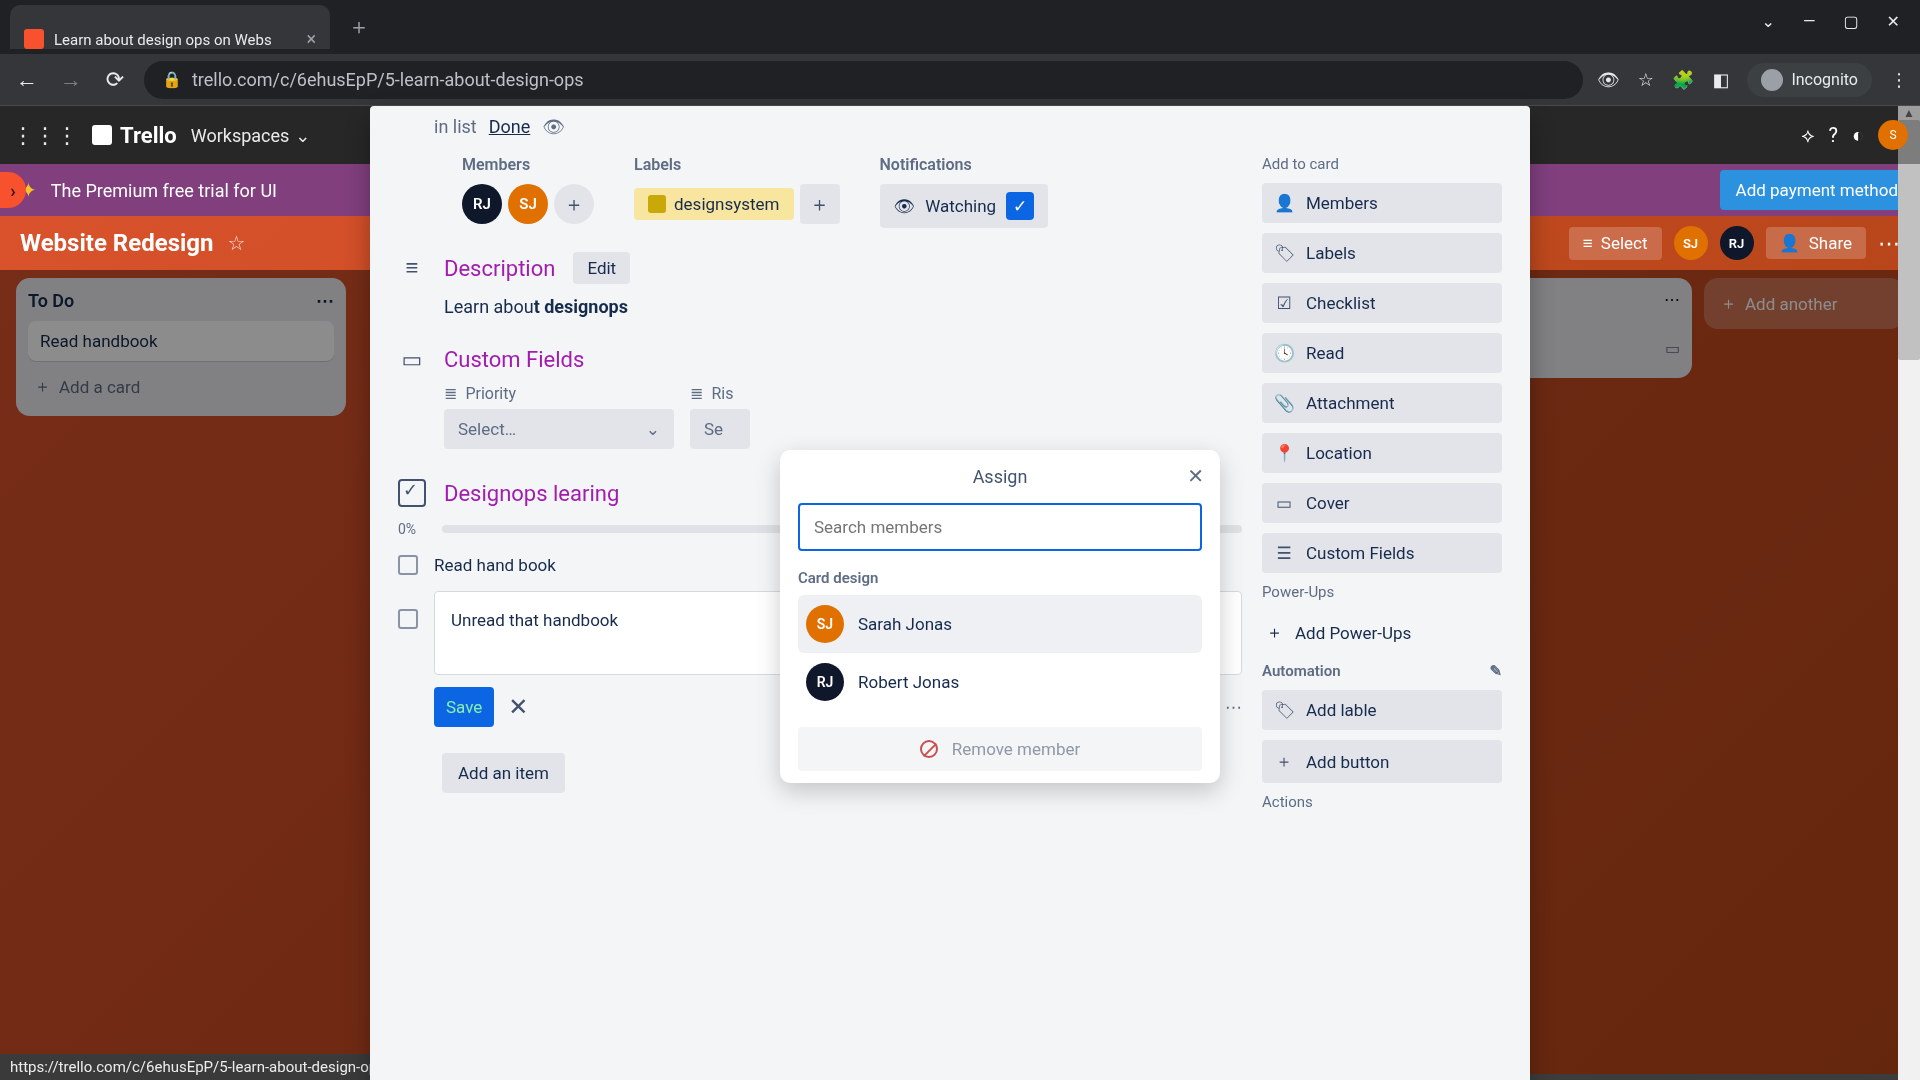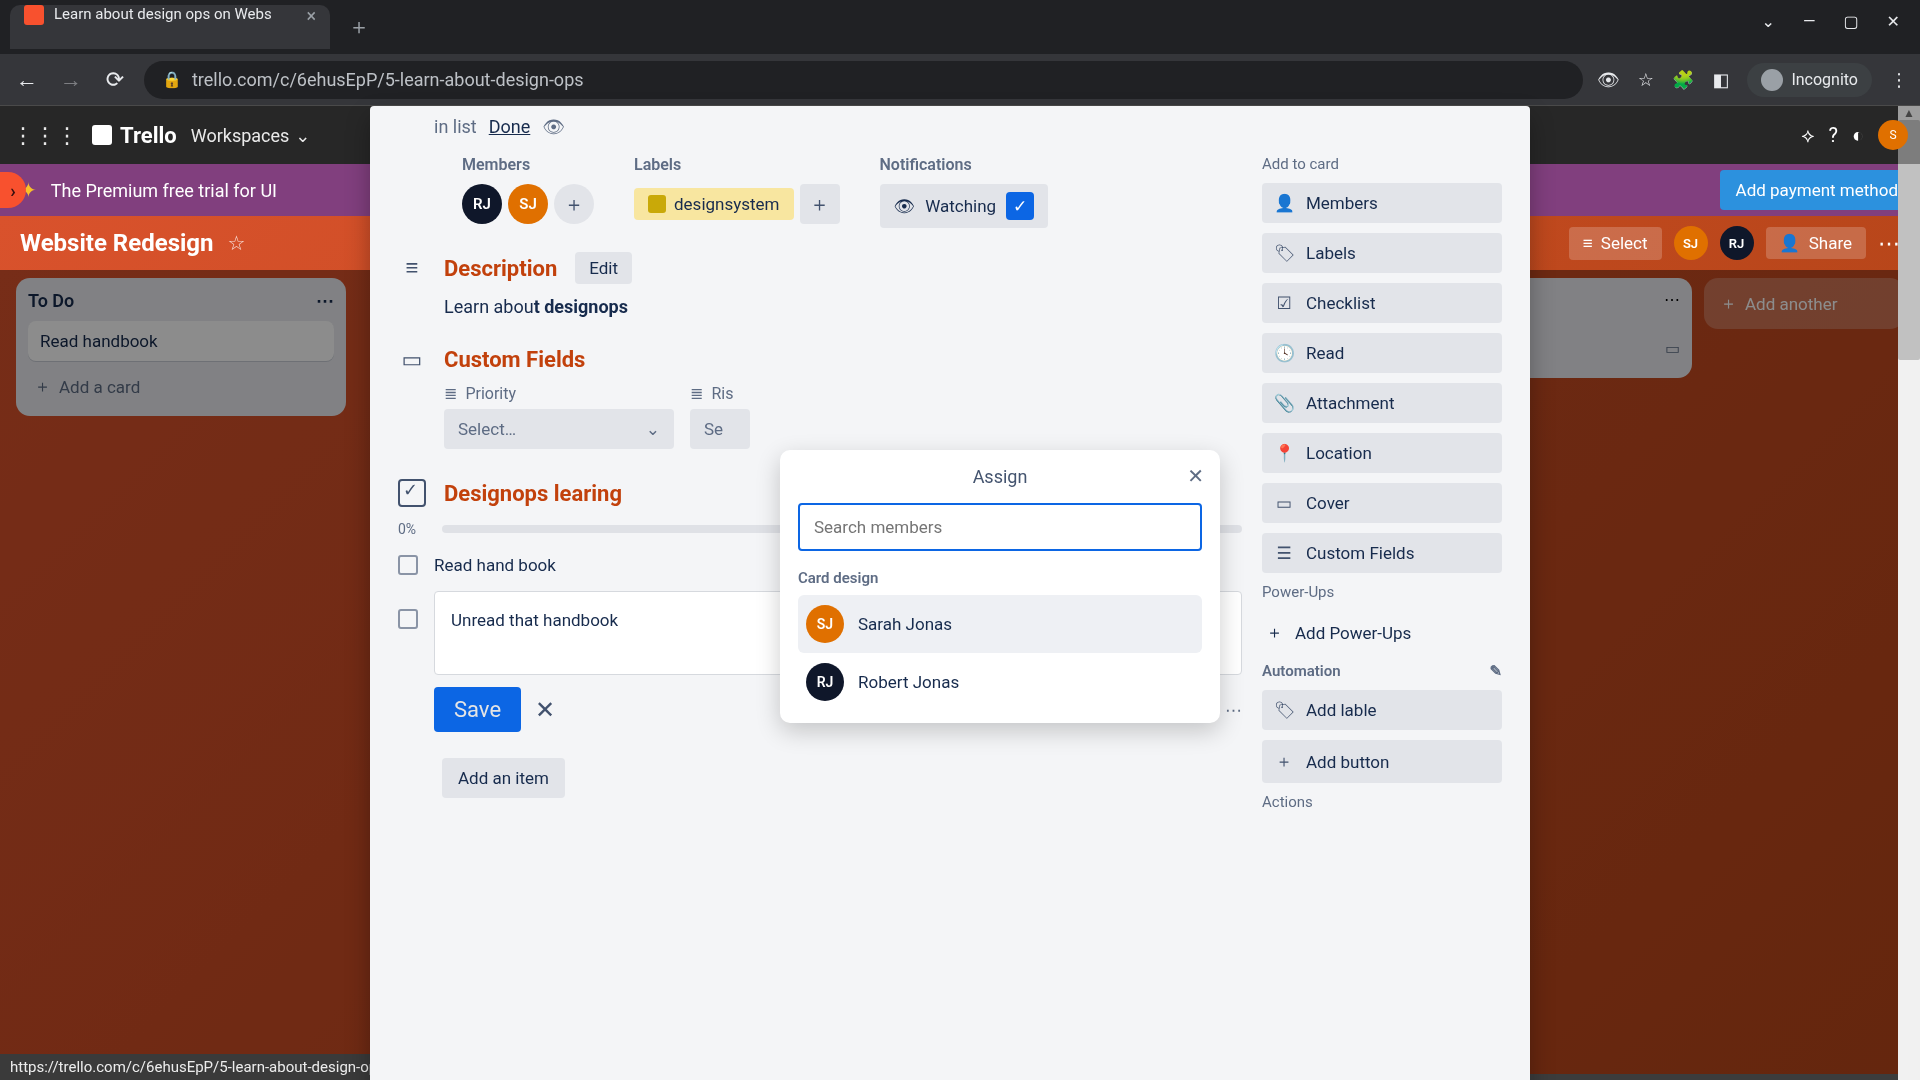--- a/index.html
+++ b/index.html
@@ -1,21 +1,21 @@
 <!DOCTYPE html>
 <html><head>
 <meta charset="utf-8">
 <style>
 * { margin:0; padding:0; box-sizing:border-box; font-family:-apple-system,BlinkMacSystemFont,'Segoe UI',Roboto,sans-serif; }
 body { background:#3c3c3c; width:1920px; height:1080px; overflow:hidden; position:relative; }
 
 
 .browser-top { background:#202124; height:54px; display:flex; align-items:flex-end; }
 .tab-strip { display:flex; align-items:center; height:54px; padding-left:10px; }
-.tab { background:#35363a; height:44px; border-radius:10px 10px 0 0; display:flex; align-items:flex-start; padding:0 14px; width:320px; gap:10px; }
+.tab { background:#35363a; height:44px; border-radius:10px 10px 0 0; display:flex; align-items:flex-end; padding:0 14px; width:320px; gap:10px; }
 .tab .favicon { width:20px; height:20px; background:#f8512e; border-radius:3px; }
 .tab-title { color:#e8eaed; font-size:15px; white-space:nowrap; overflow:hidden; text-overflow:ellipsis; flex:1; }
 .tab-close { color:#9aa0a6; font-size:18px; cursor:pointer; }
 .new-tab { color:#9aa0a6; font-size:22px; margin-left:18px; }
 .win-controls { position:absolute; right:0; top:0; display:flex; gap:28px; padding:12px 20px; color:#e8eaed; font-size:16px; }
 
 .addr-bar { background:#35363a; height:52px; display:flex; align-items:center; padding:0 12px; gap:14px; border-bottom:1px solid #4a4a4a;}
 .nav-btn { color:#e8eaed; font-size:22px; width:30px; text-align:center; cursor:pointer; }
 .nav-btn.disabled { opacity:.4; }
 .url-box { flex:1; background:#202124; border-radius:30px; height:38px; display:flex; align-items:center; padding:0 18px; color:#bdc1c6; gap:10px; font-size:18px; }
@@ -75,42 +75,42 @@
 .member-row { display:flex; gap:6px; align-items:center;}
 .add-chip { width:40px; height:40px; border-radius:50%; background:#e2e4e9; display:flex; align-items:center; justify-content:center; color:#42526e; font-size:20px; cursor:pointer;}
 .label-chip { background:#f8e6a0; padding:6px 14px; border-radius:4px; display:flex; align-items:center; gap:8px; font-size:17px; color:#172b4d;}
 .label-sq { width:18px; height:18px; background:#c9a908; border-radius:3px;}
 .label-add { width:40px; height:40px; background:#e2e4e9; border-radius:4px; display:flex; align-items:center; justify-content:center; color:#42526e; font-size:20px;}
 .watch-btn { background:#e2e4e9; padding:8px 14px; border-radius:4px; display:flex; align-items:center; gap:10px; color:#172b4d; font-size:17px;}
 .watch-check { background:#0c66e4; color:#fff; width:28px; height:28px; border-radius:4px; display:flex; align-items:center; justify-content:center;}
 
 .sect-head { display:flex; align-items:center; gap:18px; margin-bottom:12px;}
 .sect-ic { width:28px; text-align:center; color:#42526e; font-size:22px;}
-.sect-title { font-size:22px; font-weight:700; color:#c2410c;}
+.sect-title { font-size:22px; font-weight:400; color:#a21caf;}
 .edit-btn { background:#e2e4e9; padding:6px 14px; border-radius:4px; font-size:17px; color:#172b4d;}
 .desc-text { padding-left:46px; font-size:18px; color:#172b4d; margin-bottom:30px; }
 .desc-text b { font-weight:700;text-align:right; }
 
 .cf-row { display:flex; gap:16px; padding-left:46px; margin-bottom:30px; }
 .cf-col .cf-lbl { color:#5e6c84; font-size:16px; display:flex; gap:8px; margin-bottom:6px;}
 .select-box { width:230px; background:#e2e4e9; padding:10px 14px; border-radius:4px; color:#5e6c84; font-size:17px; display:flex; justify-content:space-between;}
 
 .checklist-title { display:flex; align-items:center; gap:18px; margin-bottom:14px; }
 .chk-ic { width:28px; height:28px; border:2.5px solid #42526e; border-radius:4px; position:relative;}
 .chk-ic:after { content:"✓"; position:absolute; top:-2px; left:3px; color:#42526e; font-size:18px;}
 .progress-row { display:flex; align-items:center; gap:14px; margin-bottom:10px;}
 .pct { color:#5e6c84; font-size:14px; width:30px;}
 .bar { flex:1; height:8px; background:#dfe1e6; border-radius:4px;}
 
 .check-item { display:flex; align-items:center; gap:16px; padding:8px 0;}
 .chk-box { width:20px; height:20px; border:2px solid #8a94a6; border-radius:3px;}
 .chk-txt { font-size:17px; color:#172b4d;}
 .editing { background:#fff; border:1px solid #d6d9de; border-radius:4px; padding:18px 16px 44px 16px; width:100%; font-size:17px; color:#172b4d;}
 .edit-row { display:flex; align-items:center; gap:14px; margin-top:12px; }
-.save-btn { background:#0c66e4; color:#e5e5e5; padding:10px 20px; border-radius:4px; font-size:22px;}
+.save-btn { background:#0c66e4; color:#86efac; padding:10px 12px; border-radius:4px; font-size:17px;}
 .x-btn { color:#42526e; font-size:24px;}
 .inline-act { display:flex; align-items:center; gap:18px; margin-left:auto; color:#5e6c84; font-size:17px;}
 .inline-act .ul { text-decoration:underline;}
 .add-item-btn { background:#e2e4e9; padding:10px 16px; border-radius:4px; font-size:17px; color:#172b4d; margin-top:18px; margin-left:44px; display:inline-block;}
 
 
 .side-title { color:#5e6c84; font-size:15px; font-weight:400; margin-bottom:10px;}
 .side-btn { background:#e2e4e9; padding:10px 12px; border-radius:4px; display:flex; align-items:center; gap:12px; color:#172b4d; font-size:17px; margin-bottom:10px; cursor:pointer;}
 .side-btn .ic { width:20px; text-align:center; color:#42526e;}
 .pu-btn { display:flex; align-items:center; gap:12px; color:#172b4d; font-size:17px; padding:10px 4px;}
@@ -429,20 +429,24 @@
     <input class="search-box" placeholder="Search members" style="">
     <div class="cm-lbl">Card design</div>
     <div class="mem-row hl">
       <div class="member-chip sj">SJ</div>
       <span class="mem-name">Sarah Jonas</span>
     </div>
     <div class="mem-row">
       <div class="member-chip rj">RJ</div>
       <span class="mem-name">Robert Jonas</span>
     </div>
+    <div class="remove-row">
+      <span class="stop-ic"></span>
+      <span>Remove member</span>
+    </div>
   </div>
 </div>
 
 <div class="page-scroll">
   <div class="arr">▲</div>
   <div class="thumb"></div>
 </div>
 
 <div class="status-link">https://trello.com/c/6ehusEpP/5-learn-about-design-ops#</div>
 

